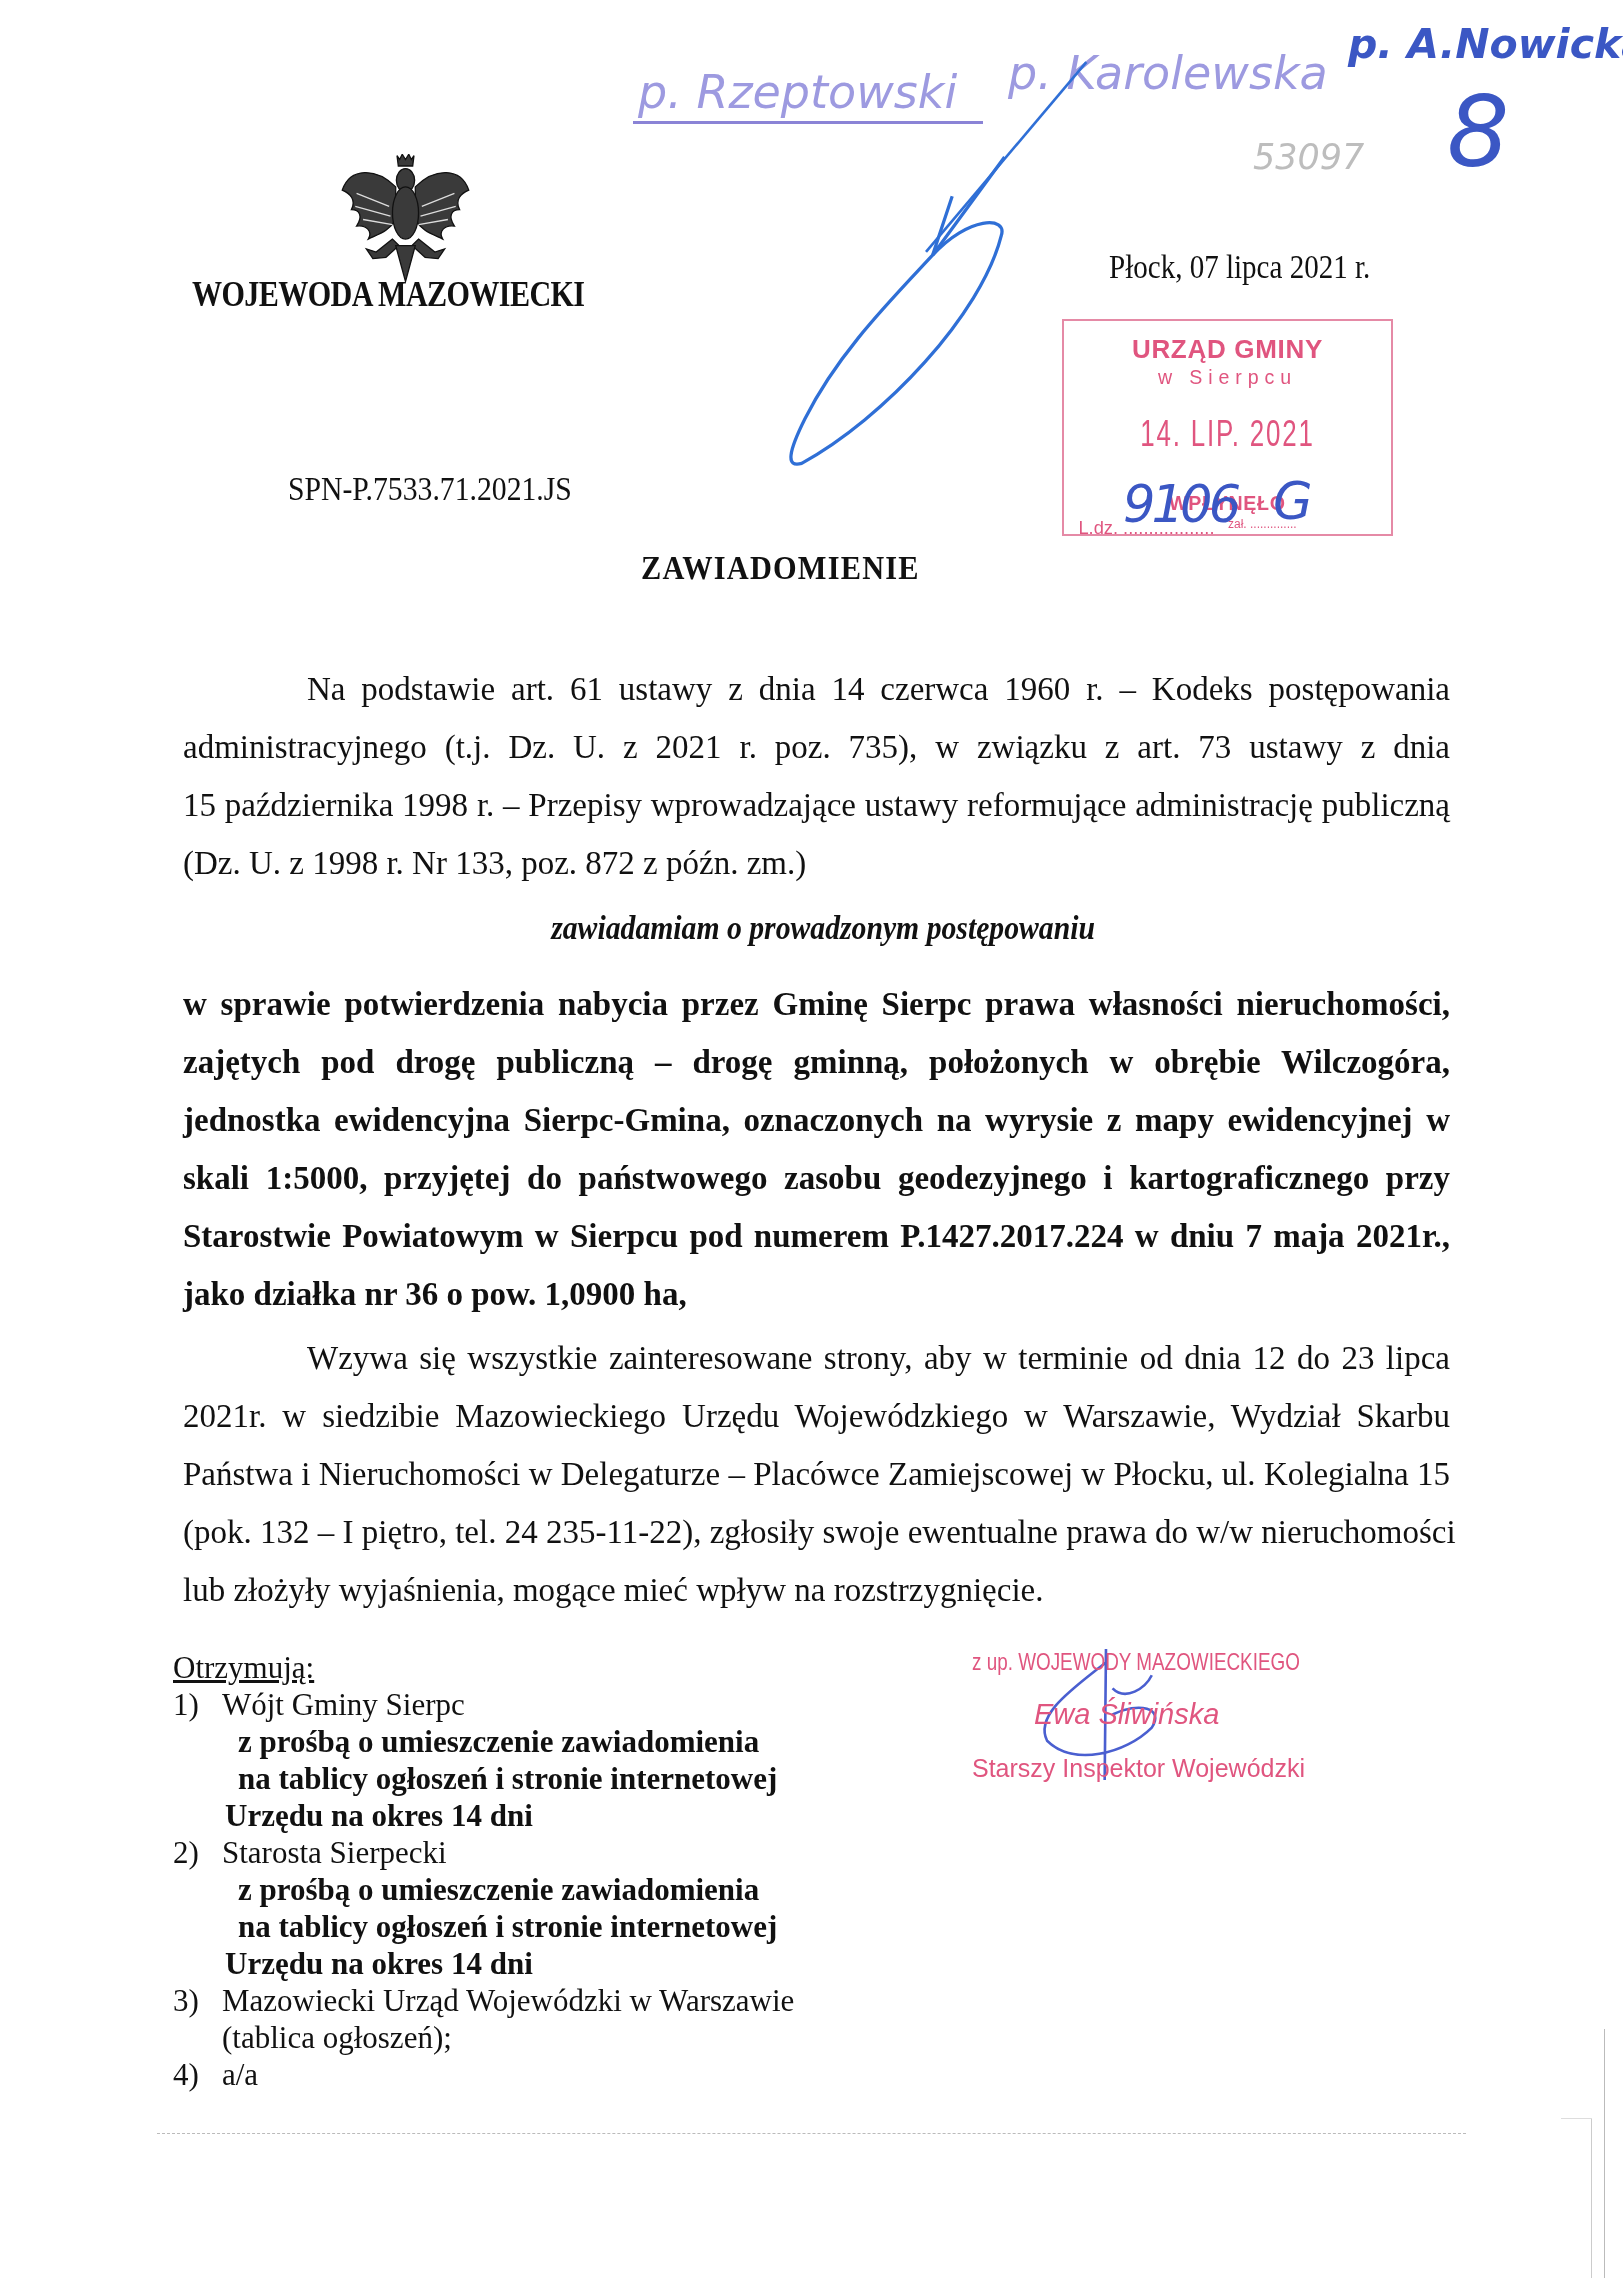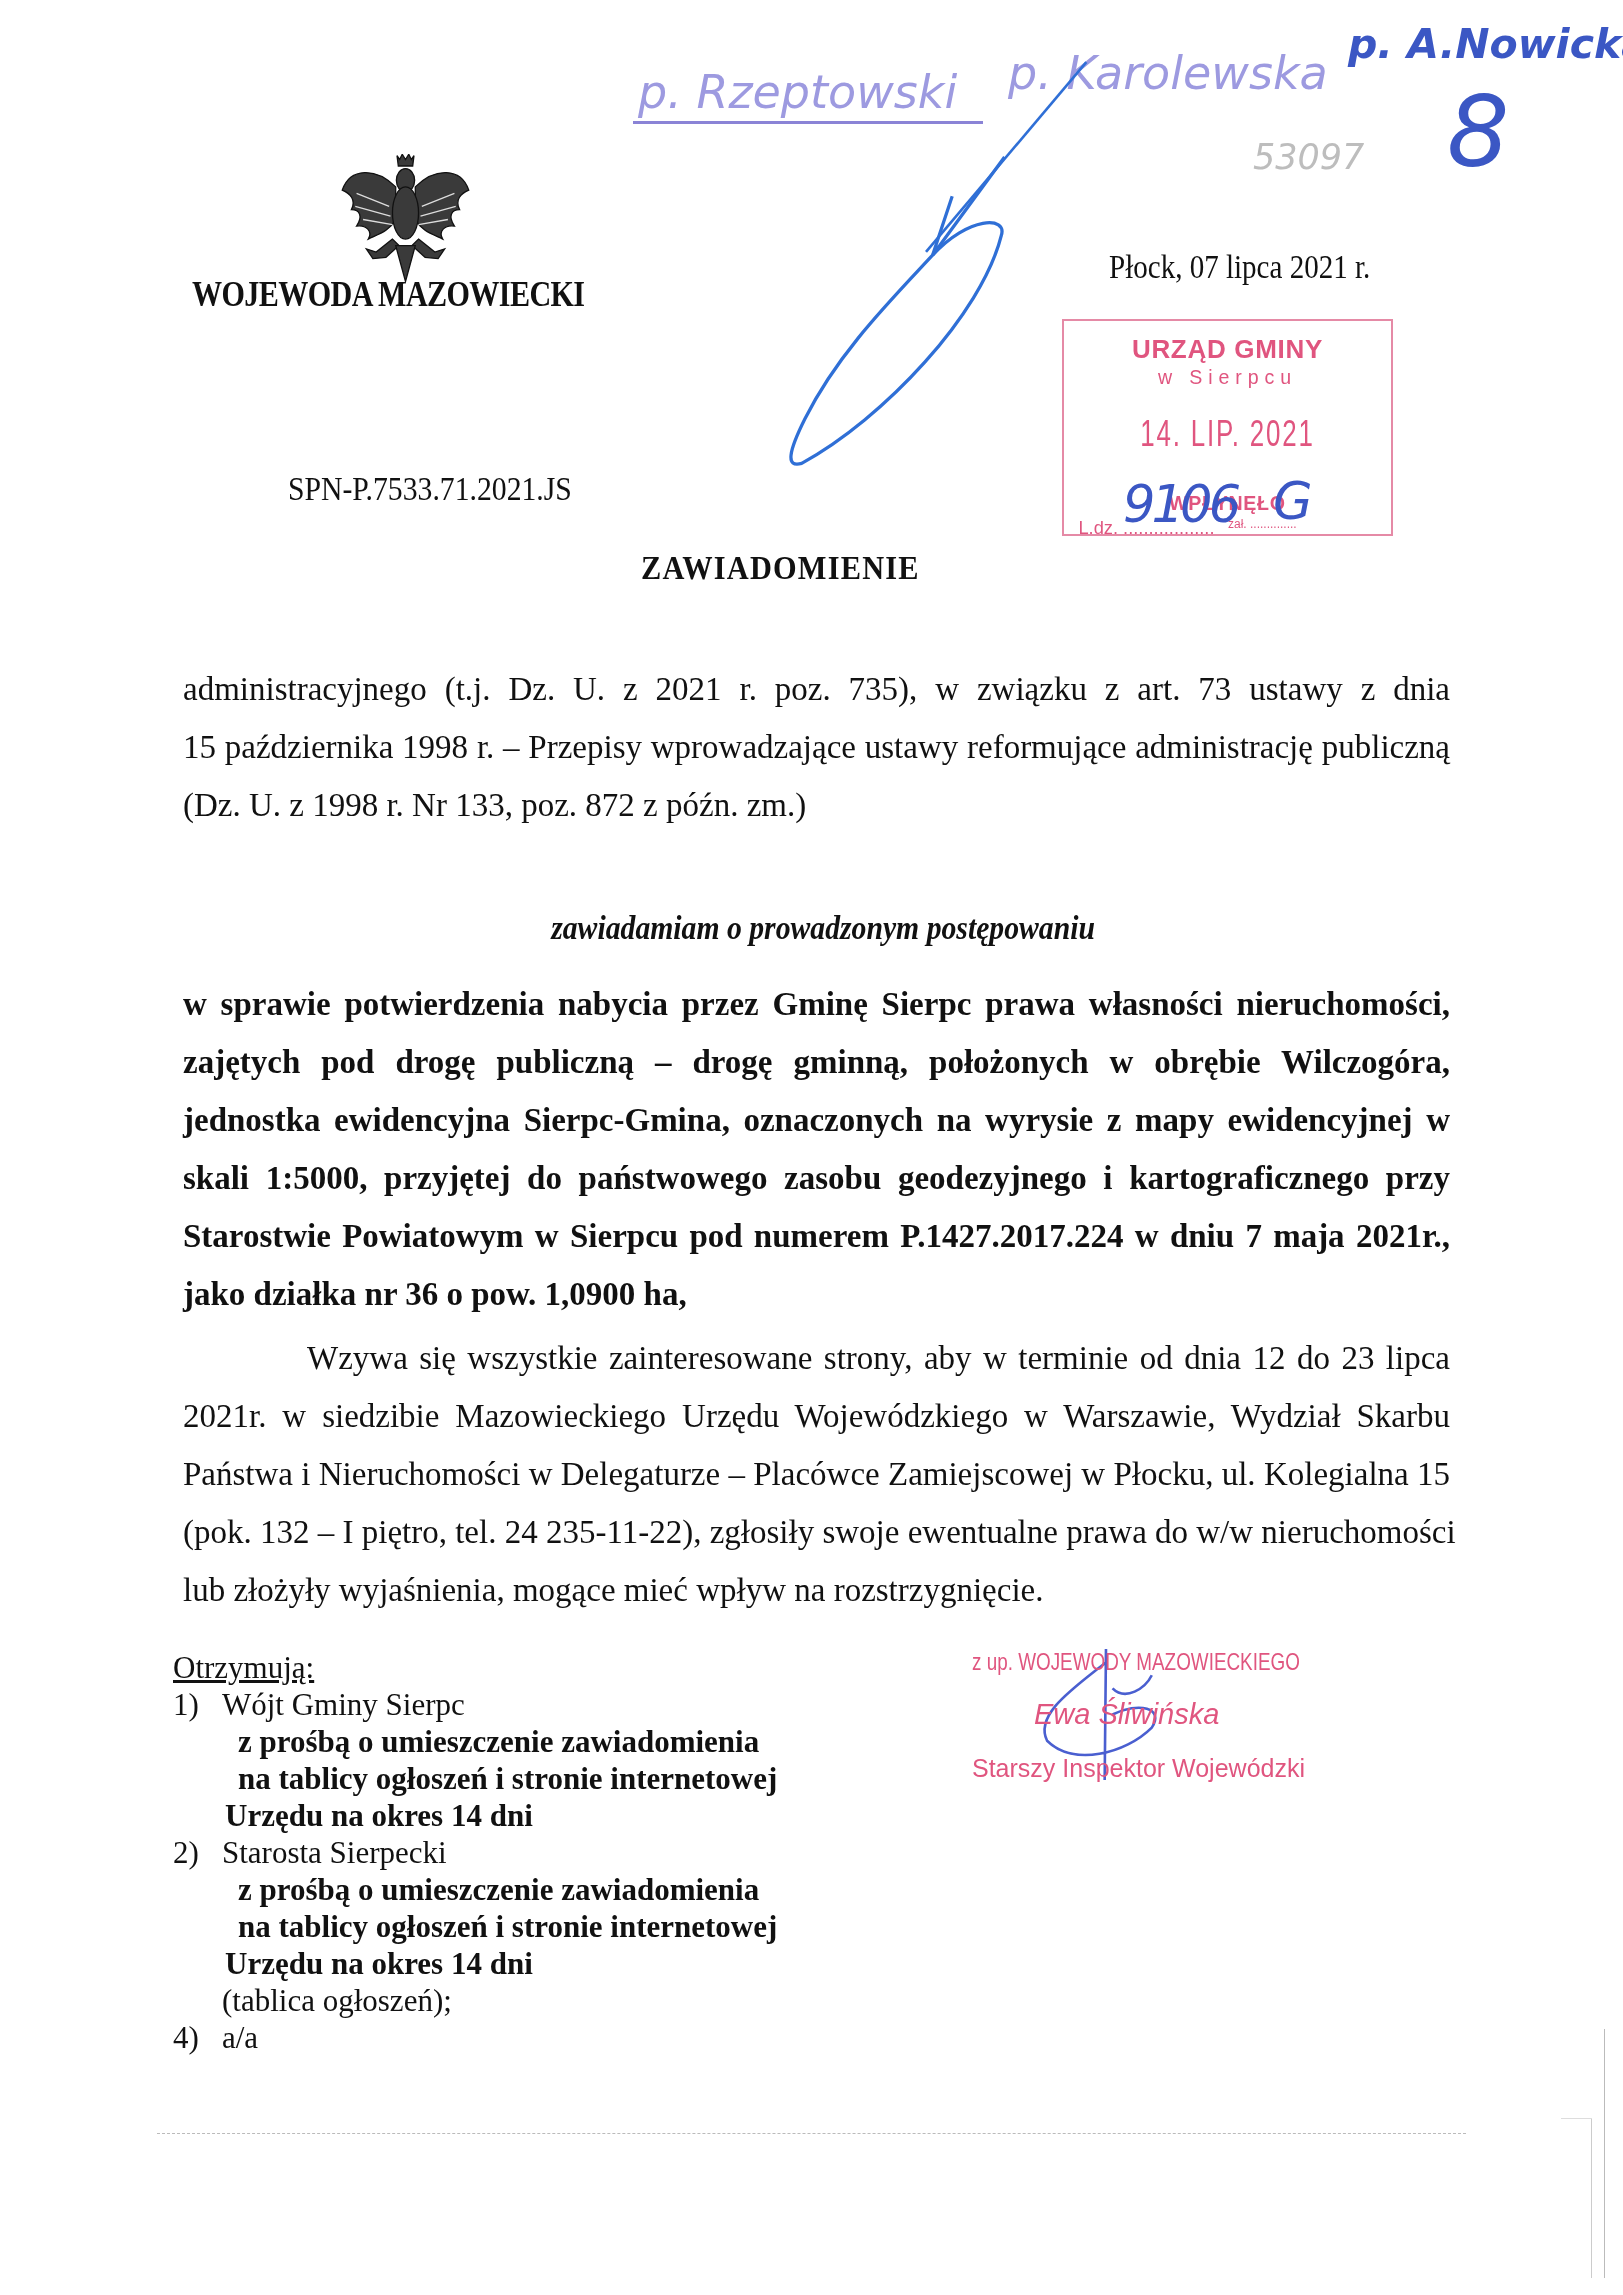--- a/index.html
+++ b/index.html
@@ -109,20 +109,21 @@
   <div class="town sans">w Sierpcu</div>
   <div class="date sans">14. LIP. 2021</div>
   <div class="recv sans">WPŁYNĘŁO</div>
   <div class="ldz sans">L.dz. ..................</div>
   <div class="zal sans">zał. ..............</div>
   <div class="ldz-val">9106</div>
   <div class="zal-val">G</div>
 </div>
 
 <div class="para p1">
+  <span class="line indent">Na podstawie art. 61 ustawy z dnia 14 czerwca 1960 r. – Kodeks postępowania</span>
   <span class="line">administracyjnego (t.j. Dz. U. z 2021 r. poz. 735), w związku  z art. 73 ustawy z dnia</span>
   <span class="line">15 października 1998 r. – Przepisy wprowadzające ustawy reformujące administrację publiczną</span>
   <span class="line last">(Dz. U. z 1998 r. Nr 133, poz. 872 z późn. zm.)</span>
 </div>
 
 <div class="lead-in"><span>zawiadamiam o prowadzonym postępowaniu</span></div>
 
 <div class="para p2">
   <span class="line">w sprawie potwierdzenia nabycia przez Gminę Sierpc prawa własności nieruchomości,</span>
   <span class="line">zajętych pod drogę publiczną – drogę gminną, położonych w obrębie Wilczogóra,</span>
@@ -150,20 +151,23 @@
   <span class="sub" style="padding-left:65px">na tablicy ogłoszeń i stronie internetowej</span>
   <span class="sub" style="padding-left:52px">Urzędu na okres 14 dni</span>
 
   <span class="item">
     <span class="num">2)</span><span>Starosta Sierpecki</span>
   </span>
   <span class="sub" style="padding-left:65px">z prośbą o umieszczenie zawiadomienia</span>
   <span class="sub" style="padding-left:65px">na tablicy ogłoszeń i stronie internetowej</span>
   <span class="sub" style="padding-left:52px">Urzędu na okres 14 dni</span>
 
+  <span class="item">
+    <span class="num">3)</span><span>Mazowiecki Urząd Wojewódzki w Warszawie</span>
+  </span>
   <span class="sub2" style="padding-left:49px">(tablica ogłoszeń);</span>
 
   <span class="item">
     <span class="num">4)</span><span>a/a</span>
   </span>
 </div>
 <div class="bottom-line"></div>
 
 <div class="abs sig-stamp sans">
   <div class="auth">z up. WOJEWODY MAZOWIECKIEGO</div>

